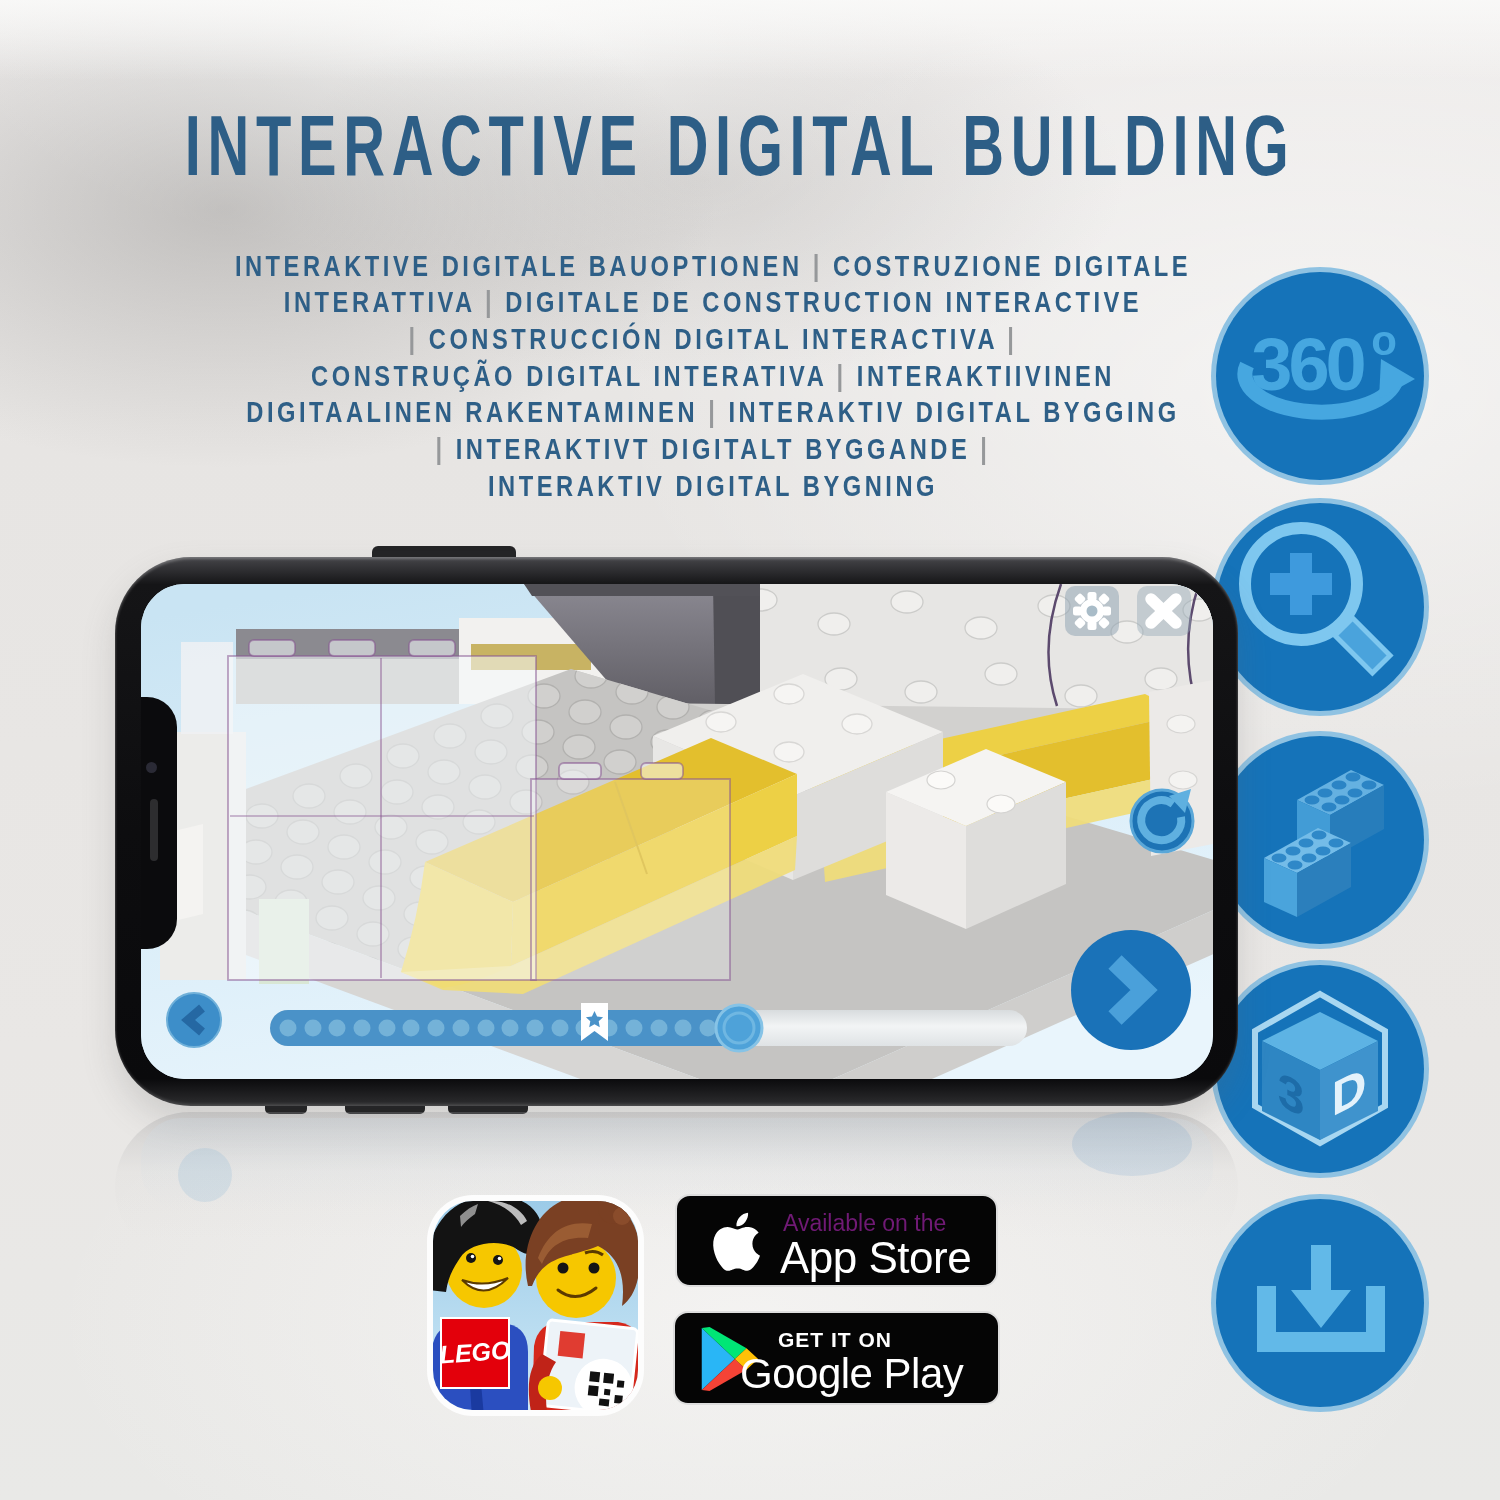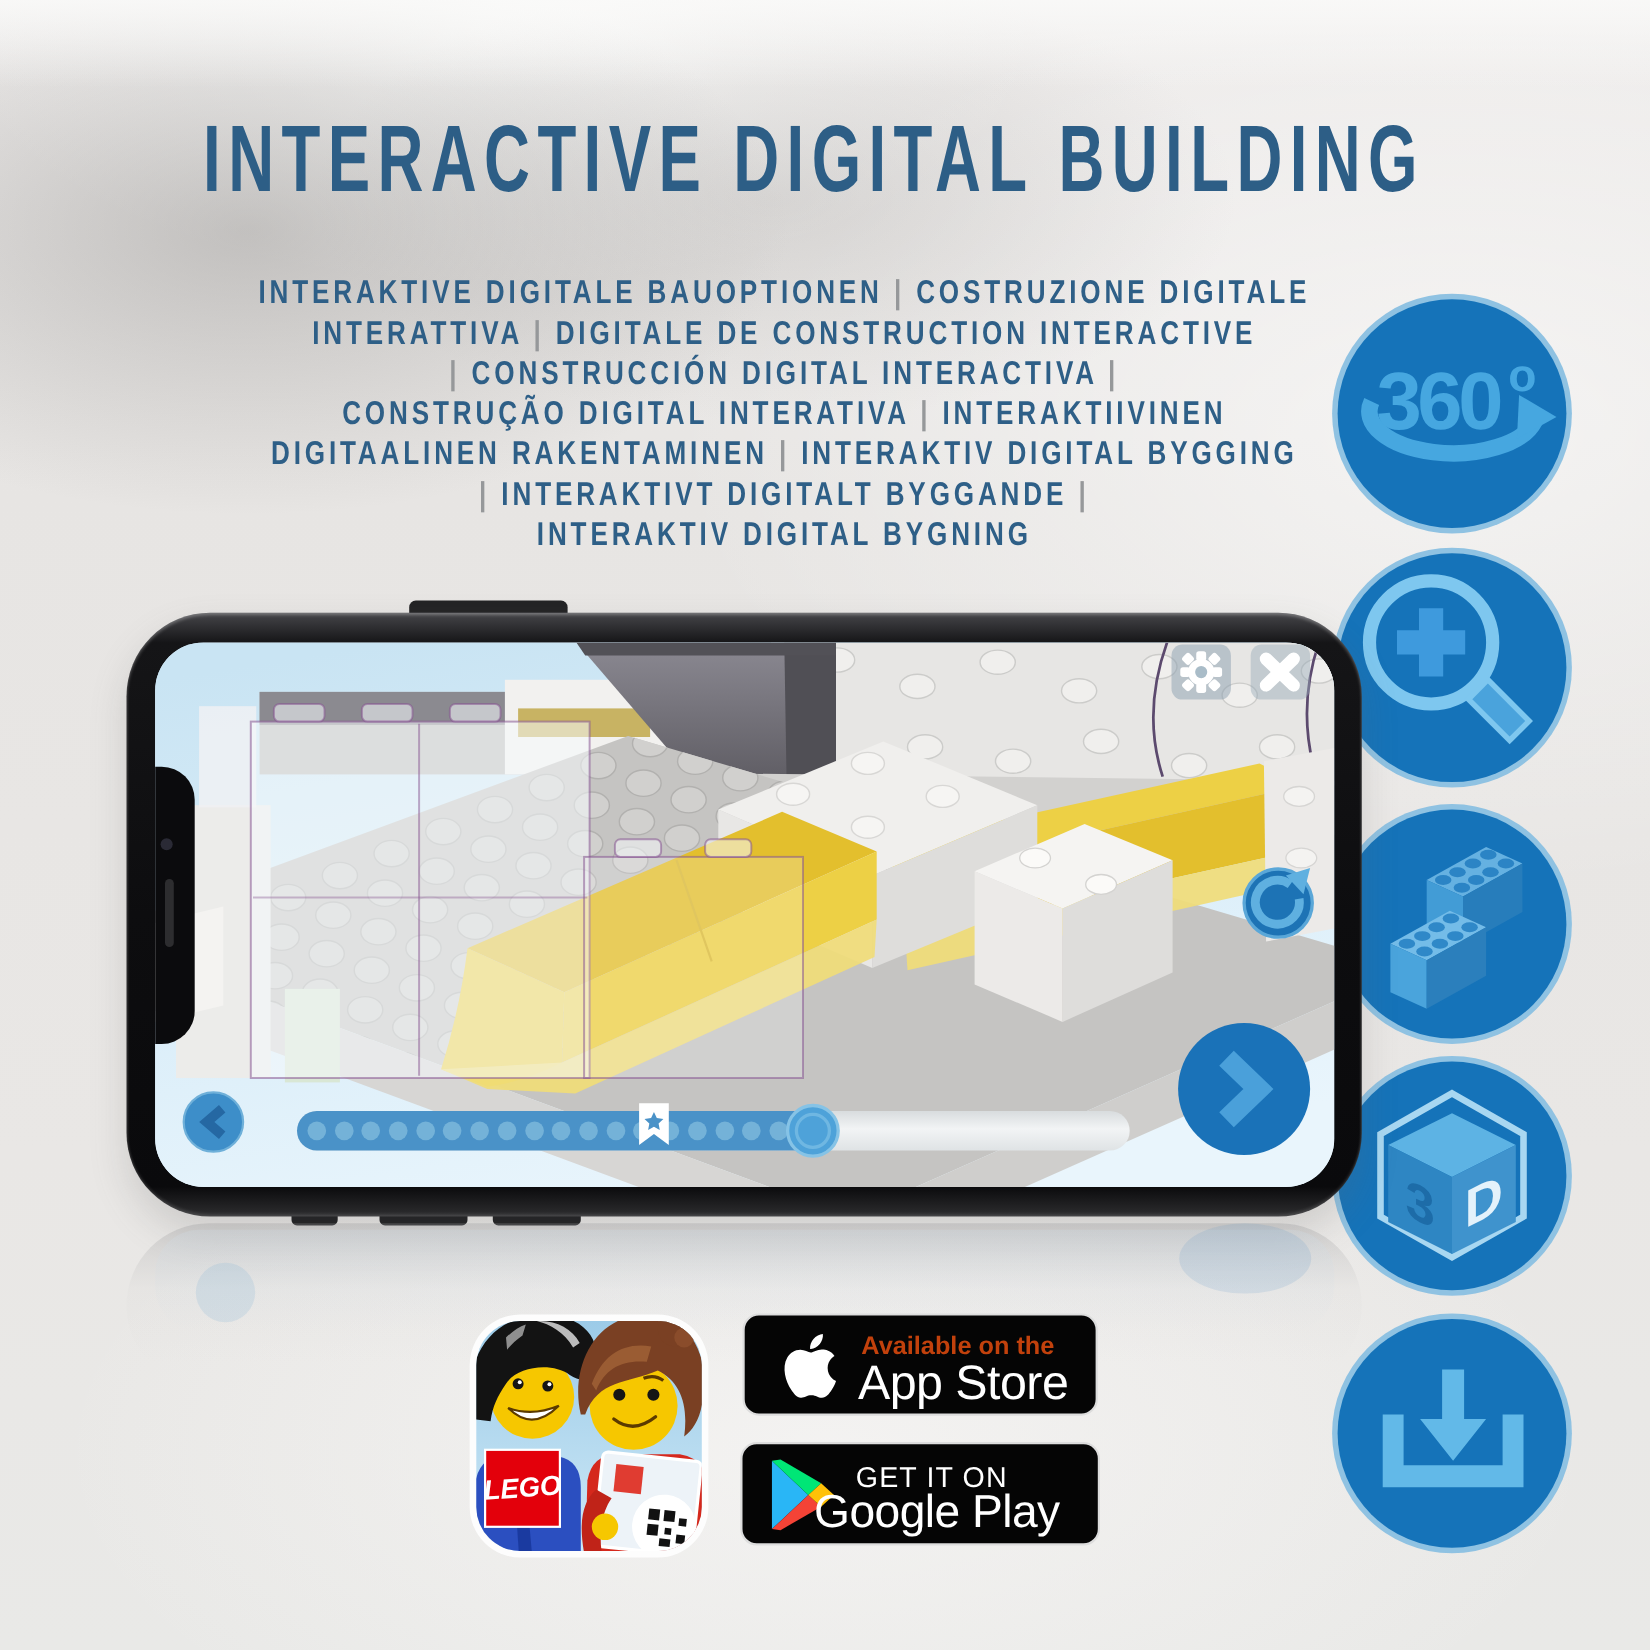--- a/index.html
+++ b/index.html
@@ -504,26 +504,26 @@
   </g>
 </svg>
 
 <div class="abs" style="left:675px;top:1194px;width:323px;height:93px;background:#050505;border-radius:15px;border:2px solid #dddddd;box-sizing:border-box;"></div>
 
 <svg class="abs" style="left:702px;top:1206px;" width="72" height="72" viewBox="0 0 75 75">
   <path d="M 52.5,39.2 c 0,-7.6 6.2,-11.2 6.5,-11.4 c -3.5,-5.2 -9,-5.9 -11,-6 c -4.7,-0.5 -9.1,2.8 -11.5,2.8 c -2.4,0 -6,-2.7 -9.9,-2.6 c -5.1,0.1 -9.8,3 -12.4,7.5 c -5.3,9.2 -1.4,22.8 3.8,30.3 c 2.5,3.7 5.5,7.8 9.4,7.6 c 3.8,-0.2 5.2,-2.4 9.8,-2.4 c 4.6,0 5.9,2.4 9.9,2.4 c 4.1,-0.1 6.7,-3.7 9.2,-7.4 c 2.9,-4.2 4.1,-8.3 4.2,-8.5 c -0.1,-0.1 -8,-3.1 -8,-12.3 z" fill="#ffffff"></path>
   <path d="M 44.9,16.8 c 2.1,-2.6 3.5,-6.1 3.1,-9.7 c -3,0.1 -6.7,2 -8.9,4.6 c -1.9,2.3 -3.7,5.9 -3.2,9.4 c 3.4,0.3 6.8,-1.7 8.9,-4.3 z" fill="#ffffff"></path>
 </svg>
 
-<div class="abs" style="left:783px;top:1210px;width:220px;color:#c2410c;font-size:23px;font-weight:bold;">Available on the</div>
+<div class="abs" style="left:783px;top:1210px;width:220px;color:#701a75;font-size:23px;font-weight:normal;">Available on the</div>
 <div class="abs" style="left:780px;top:1233px;width:220px;color:#ffffff;font-size:44px;letter-spacing:-0.5px;white-space:nowrap;">App Store</div>
 
 <div class="abs" style="left:673px;top:1311px;width:327px;height:94px;background:#050505;border-radius:15px;border:2px solid #dddddd;box-sizing:border-box;"></div>
 
 <svg class="abs" style="left:694px;top:1324px;" width="70" height="70" viewBox="0 0 72 72">
   <path d="M 8,4 L 8,68 L 42,36 Z" fill="#29b6f6"></path>
   <path d="M 8,4 L 42,36 L 54,25 L 16,3 Z" fill="#00e676"></path>
   <path d="M 8,68 L 42,36 L 54,47 L 16,69 Z" fill="#f44336"></path>
   <path d="M 42,36 L 54,25 L 66,36 L 54,47 Z" fill="#ffc107"></path>
 </svg>
 
-<div class="abs" style="left:778px;top:1328px;width:240px;color:#ffffff;font-size:26px;font-weight:normal;letter-spacing:1px;">GET IT ON</div>
+<div class="abs" style="left:778px;top:1328px;width:240px;color:#ffffff;font-size:21px;font-weight:bold;letter-spacing:1px;">GET IT ON</div>
 <div class="abs" style="left:740px;top:1350px;width:260px;color:#ffffff;font-size:42px;letter-spacing:-0.5px;white-space:nowrap;">Google Play</div>
 
 </body></html>

